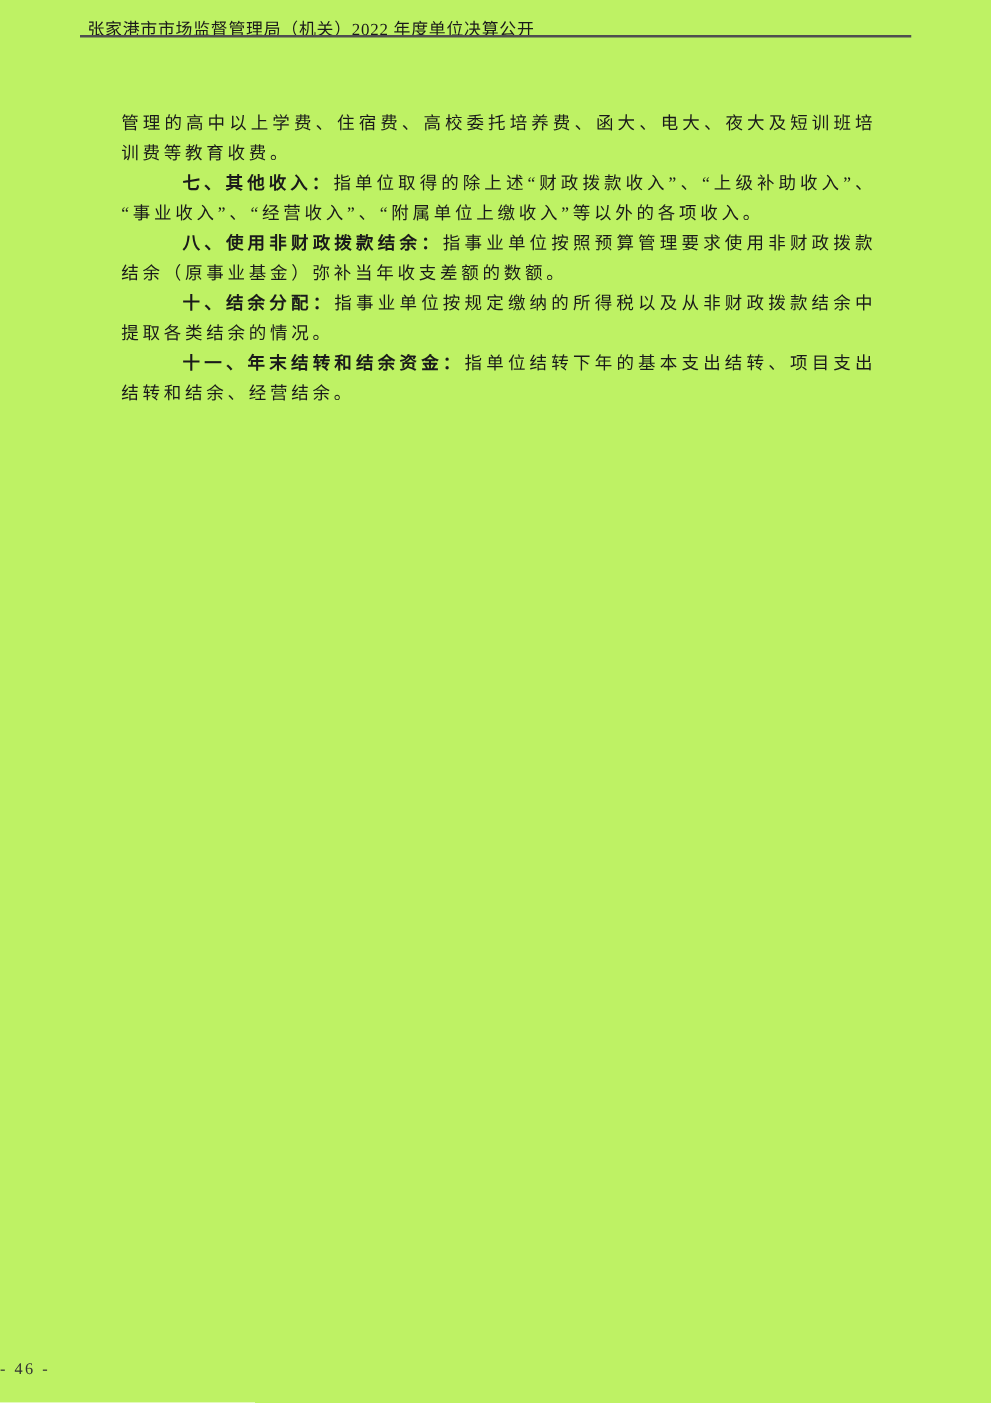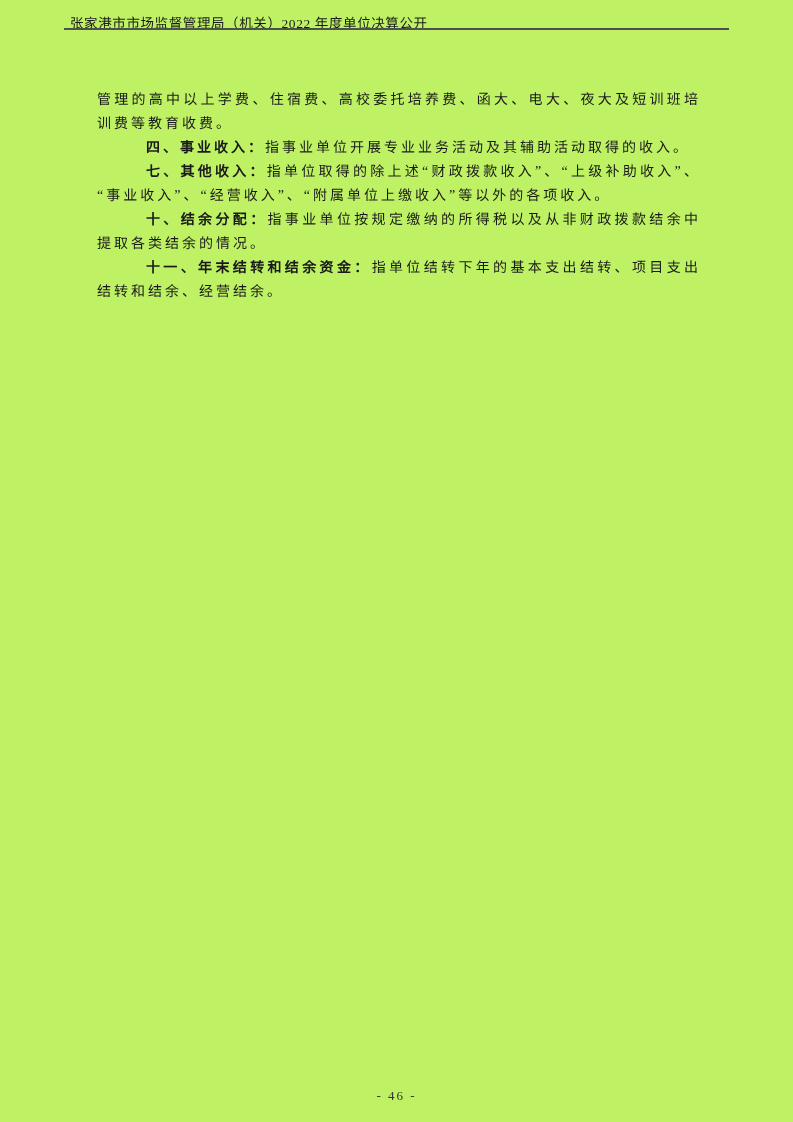--- a/index.html
+++ b/index.html
@@ -53,21 +53,21 @@
     text-indent: 0;
   }
   .lead {
     font-weight: bold;
   }
   .footer {
     position: absolute;
     left: 0;
     right: 0;
     top: 1086px;
-    text-align: center;
+    text-align: left;
   }
   .page-number {
     font-size: 13px;
     letter-spacing: 2px;
     color: #333333;
   }
 </style>
 </head>
 <body>
 
@@ -75,30 +75,30 @@
 
   <div class="header-title">张家港市市场监督管理局（机关）2022 年度单位决算公开</div>
   <div class="header-rule"></div>
 
   <main class="content">
 
     <p class="para no-indent">
       <span class="body-text">管理的高中以上学费、住宿费、高校委托培养费、函大、电大、夜大及短训班培训费等教育收费。</span>
     </p>
 
-    <p class="para">
-      <span class="lead">四、事业收入：</span><span class="body-text">指事业单位开展专业业务活动及其辅助活动取得的收入。</span>
-    </p>
 
 
 
     <p class="para">
       <span class="lead">七、其他收入：</span><span class="body-text">指单位取得的除上述“财政拨款收入”、“上级补助收入”、“事业收入”、“经营收入”、“附属单位上缴收入”等以外的各项收入。</span>
     </p>
 
+    <p class="para">
+      <span class="lead">八、使用非财政拨款结余：</span><span class="body-text">指事业单位按照预算管理要求使用非财政拨款结余（原事业基金）弥补当年收支差额的数额。</span>
+    </p>
 
 
     <p class="para">
       <span class="lead">十、结余分配：</span><span class="body-text">指事业单位按规定缴纳的所得税以及从非财政拨款结余中提取各类结余的情况。</span>
     </p>
 
     <p class="para">
       <span class="lead">十一、年末结转和结余资金：</span><span class="body-text">指单位结转下年的基本支出结转、项目支出结转和结余、经营结余。</span>
     </p>
 

